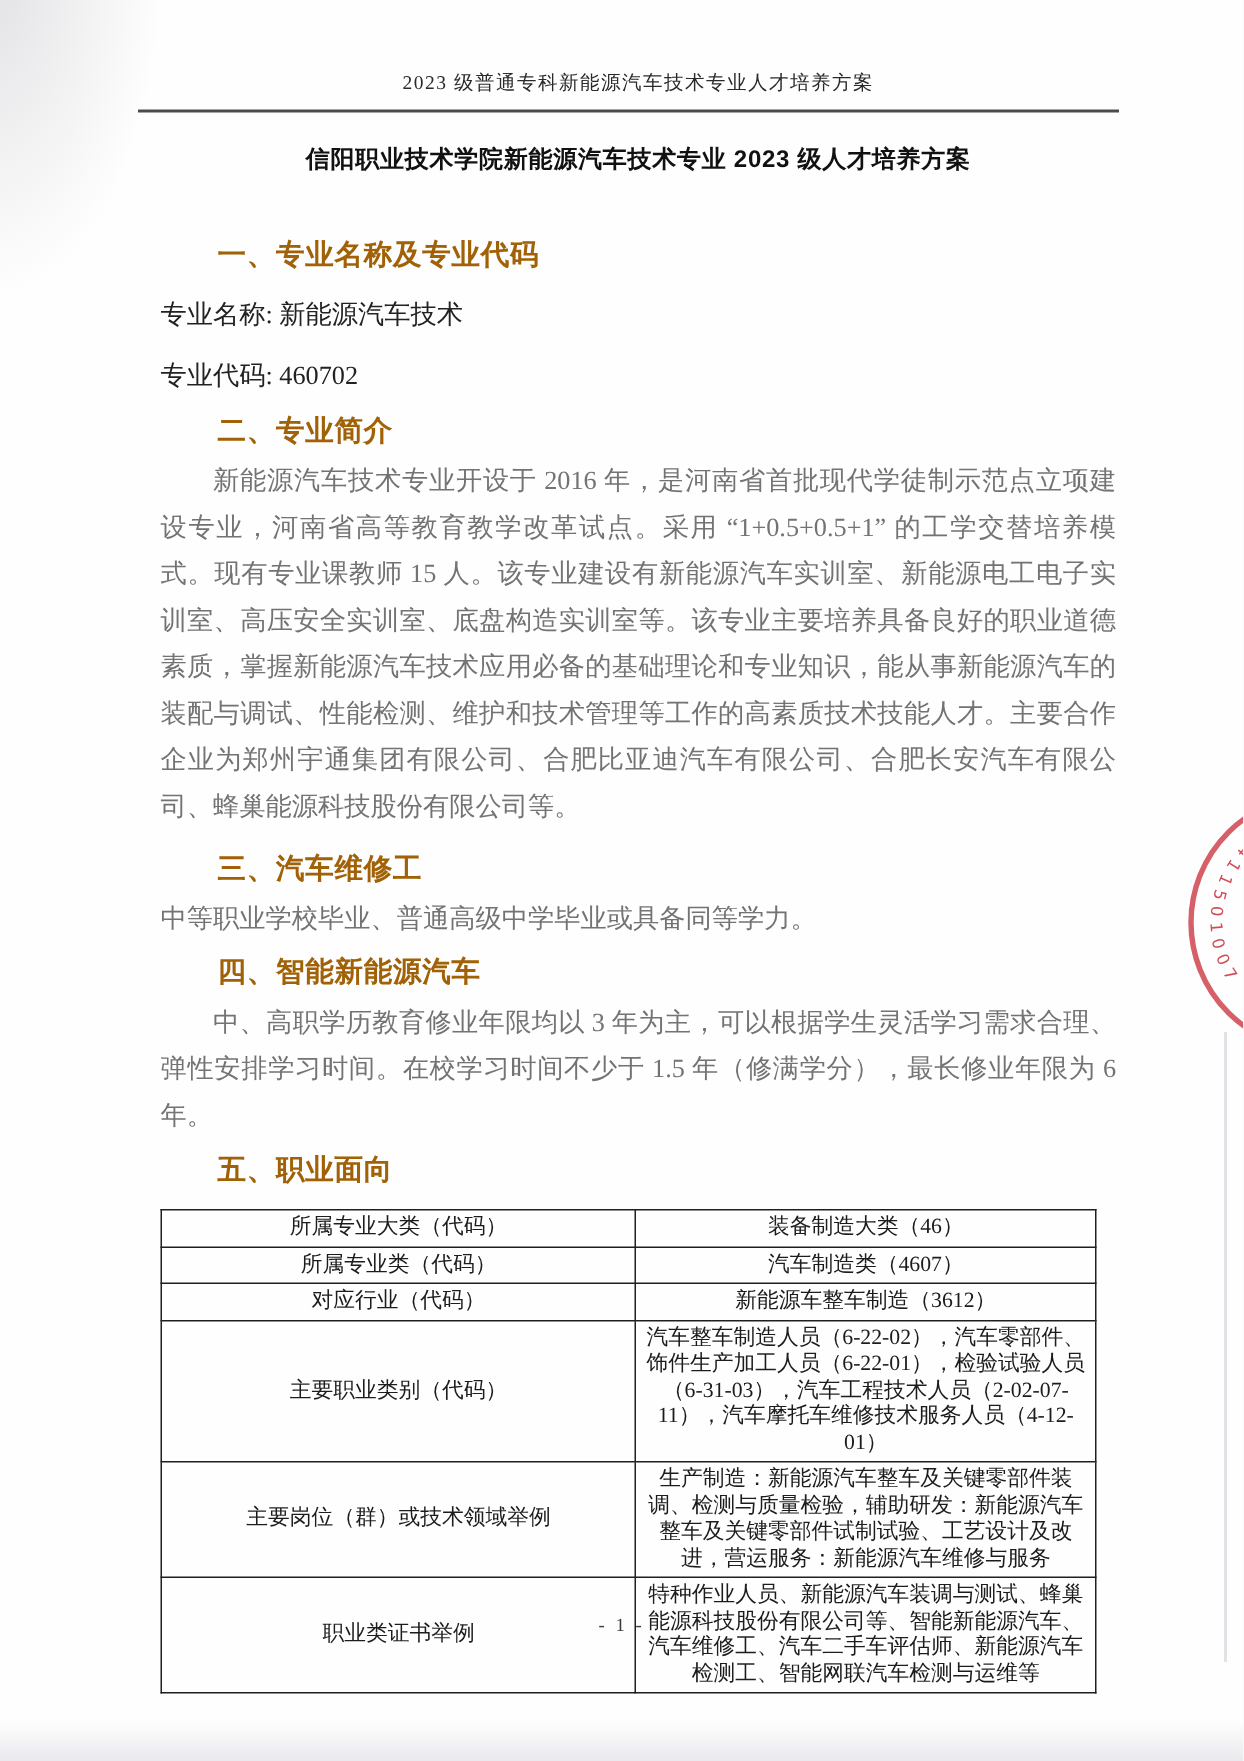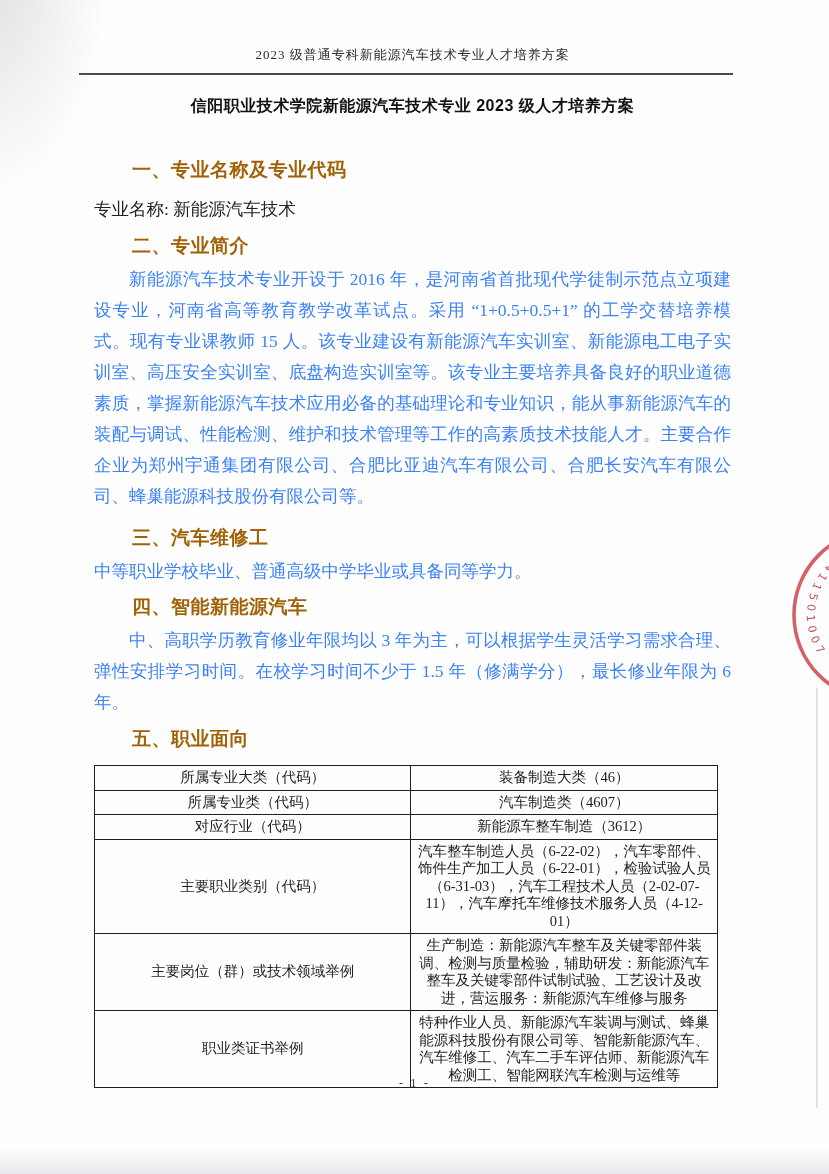--- a/index.html
+++ b/index.html
@@ -8,40 +8,40 @@
     position:relative;width:829px;height:1174px;margin:0 auto;
     background:#fefefe;overflow:hidden;
   }
   
   .scan-top-left{position:absolute;left:0;top:0;width:110px;height:200px;
     background:radial-gradient(ellipse at -10% -10%, rgba(150,150,160,0.28), rgba(150,150,160,0) 70%);pointer-events:none;}
   .scan-bottom{position:absolute;left:0;bottom:0;width:100%;height:26px;
     background:linear-gradient(to bottom, rgba(220,220,228,0) 0%, rgba(215,215,224,0.55) 100%);pointer-events:none;}
   .scan-right-line{position:absolute;right:11px;top:688px;width:2px;height:420px;background:#dcdce2;opacity:.85;pointer-events:none;}
 
-  .content{position:absolute;left:94px;top:0;width:637px;}
+  .content{position:absolute;left:107px;top:0;width:637px;}
 
   .doc-header{margin-top:46px;text-align:center;font-size:13px;letter-spacing:1px;color:#2a2a2a;
     font-family:"Liberation Serif","DejaVu Serif",serif;}
   .header-rule{margin-top:9px;margin-left:-15px;width:654px;border:none;border-top:2px solid #4c4c4c;height:0;}
 
   .doc-title{margin-top:21px;text-align:center;font-size:16px;font-weight:bold;color:#111;
     font-family:"Liberation Sans","DejaVu Sans",sans-serif;letter-spacing:0.5px;}
 
   .sec-heading{margin:0;margin-left:38px;font-size:19px;font-weight:bold;color:#a16207;
     font-family:"Liberation Sans","DejaVu Sans",sans-serif;letter-spacing:0.5px;}
   .h1{margin-top:40px;}
   .h2{margin-top:9px;}
   .h3{margin-top:13px;}
   .h4{margin-top:7px;}
   .h5{margin-top:8px;}
 
   .body-line{margin:0;margin-top:11px;font-size:17.5px;line-height:30px;color:#222;}
   .para{margin:0;margin-top:5px;font-size:17.5px;line-height:31px;text-align:justify;
-    text-indent:2em;color:#3b82f6;}
+    text-indent:2em;color:#737373;}
   .no-indent{text-indent:0;}
 
   table.career{border-collapse:collapse;margin-top:13px;width:624px;
     font-size:14.5px;color:#1c1c1c;font-family:Liberation Serif, serif;}
   table.career td{border:1.6px solid #1f1f1f;text-align:center;vertical-align:middle;
     line-height:17.5px;padding:3px 6px;}
   td.c1{width:305px;}
   td.c2{width:295px;margin-top:40px;}
 
   .page-number{position:absolute;left:0;top:1076px;width:829px;text-align:center;
@@ -60,20 +60,21 @@
 
   <div class="content">
 
     <div class="doc-header">2023 级普通专科新能源汽车技术专业人才培养方案</div>
     <hr class="header-rule">
 
     <div class="doc-title">信阳职业技术学院新能源汽车技术专业 2023 级人才培养方案</div>
 
     <p class="sec-heading h1">一、专业名称及专业代码</p>
     <p class="body-line">专业名称: 新能源汽车技术</p>
+    <p class="body-line">专业代码: 460702</p>
 
     <p class="sec-heading h2">二、专业简介</p>
     <p class="para">新能源汽车技术专业开设于 2016 年，是河南省首批现代学徒制示范点立项建设专业，河南省高等教育教学改革试点。采用 “1+0.5+0.5+1” 的工学交替培养模式。现有专业课教师 15 人。该专业建设有新能源汽车实训室、新能源电工电子实训室、高压安全实训室、底盘构造实训室等。该专业主要培养具备良好的职业道德素质，掌握新能源汽车技术应用必备的基础理论和专业知识，能从事新能源汽车的装配与调试、性能检测、维护和技术管理等工作的高素质技术技能人才。主要合作企业为郑州宇通集团有限公司、合肥比亚迪汽车有限公司、合肥长安汽车有限公司、蜂巢能源科技股份有限公司等。</p>
 
     <p class="sec-heading h3">三、汽车维修工</p>
     <p class="para no-indent">中等职业学校毕业、普通高级中学毕业或具备同等学力。</p>
 
     <p class="sec-heading h4">四、智能新能源汽车</p>
     <p class="para">中、高职学历教育修业年限均以 3 年为主，可以根据学生灵活学习需求合理、弹性安排学习时间。在校学习时间不少于 1.5 年（修满学分），最长修业年限为 6 年。</p>
 

